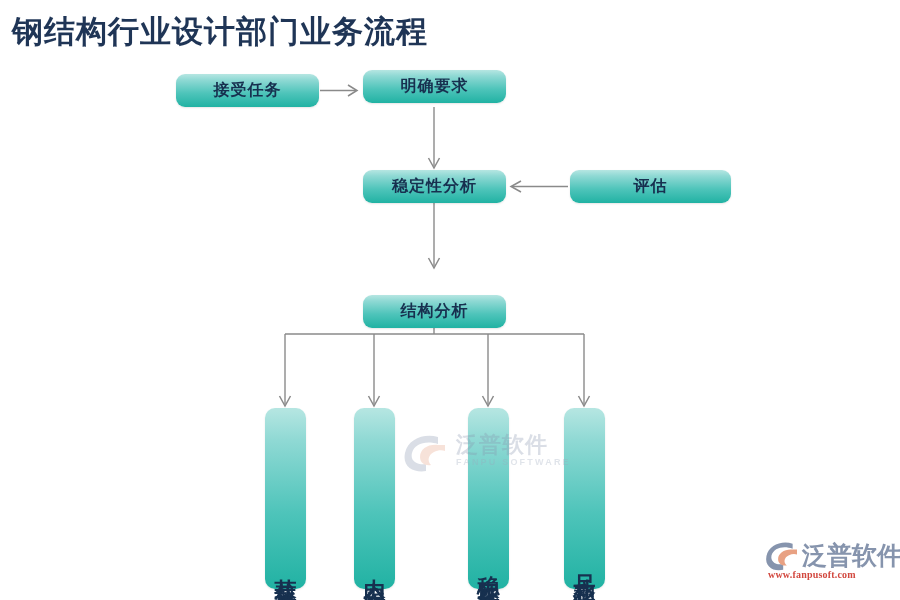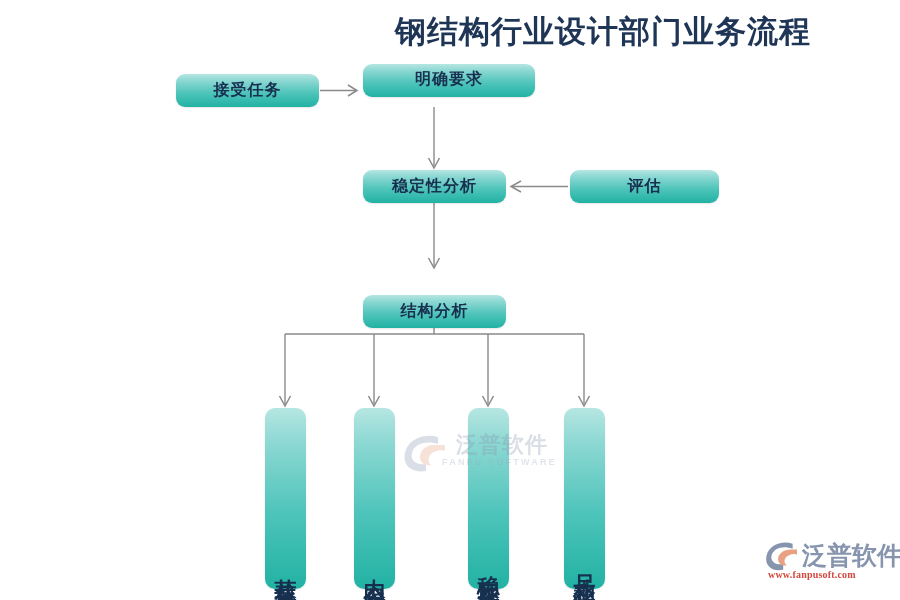--- a/index.html
+++ b/index.html
@@ -14,24 +14,24 @@
     position: relative;
     width: 900px;
     height: 600px;
     background: #ffffff;
     overflow: hidden;
   }
 
   
   #chart-title {
     position: absolute;
-    left: 0;
+    left: 12px;
     top: 13px;
     width: 811px;
-    text-align: right;
+    text-align: left;
     font-size: 31px;
     font-weight: bold;
     color: #1f3556;
     letter-spacing: 1px;
     line-height: 38px;
     white-space: nowrap;
   }
 
   
   .node {
@@ -100,21 +100,21 @@
     left: 58px;
     top: 2px;
     font-size: 22px;
     font-weight: bold;
     color: #8694ad;
     letter-spacing: 1px;
     white-space: nowrap;
   }
   #watermark .wm-sub {
     position: absolute;
-    left: 44px;
+    left: 58px;
     top: 29px;
     font-size: 9px;
     font-weight: bold;
     color: #9aa7bb;
     letter-spacing: 2.2px;
     white-space: nowrap;
   }
 
   
   #brand-logo {
@@ -183,29 +183,29 @@
 
       <line x1="584" y1="334" x2="584" y2="404"></line>
       <polyline points="578.5,396 584,406 589.5,396" stroke-width="1.5"></polyline>
     </g>
   </svg>
 
   <div class="node pill" style="left:176px; top:74px; width:143px;">
     <span class="label">接受任务</span>
   </div>
 
-  <div class="node pill" style="left:363px; top:64px; width:172px;font-family:Liberation Mono, monospace;">
+  <div class="node pill" style="left:363px; top:70px; width:143px;">
     <span class="label">明确要求</span>
   </div>
 
   <div class="node pill" style="left:363px; top:170px; width:143px;">
     <span class="label">稳定性分析</span>
   </div>
 
-  <div class="node pill" style="left:570px; top:170px; width:149px;">
+  <div class="node pill" style="left:570px; top:170px; width:161px;">
     <span class="label">评估</span>
   </div>
 
   <div class="node pill" style="left:363px; top:270px; width:143px;margin-top:25px;">
     <span class="label">结构分析</span>
   </div>
 
   <div class="node vert" style="left:265px; top:408px;">
     <span class="label">荷载分析</span>
   </div>

